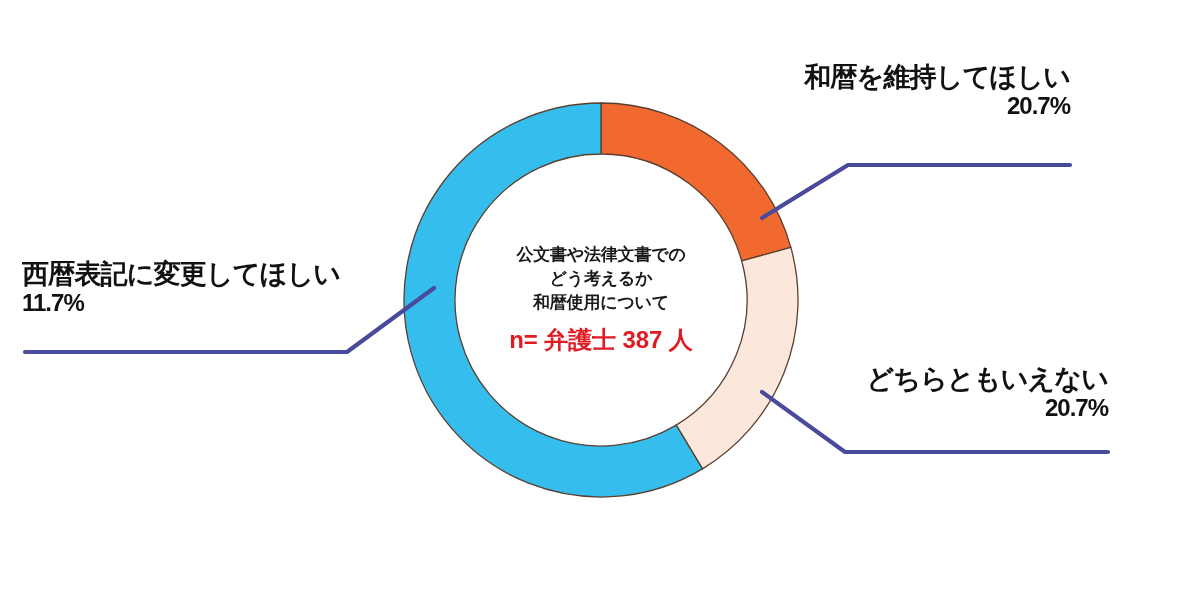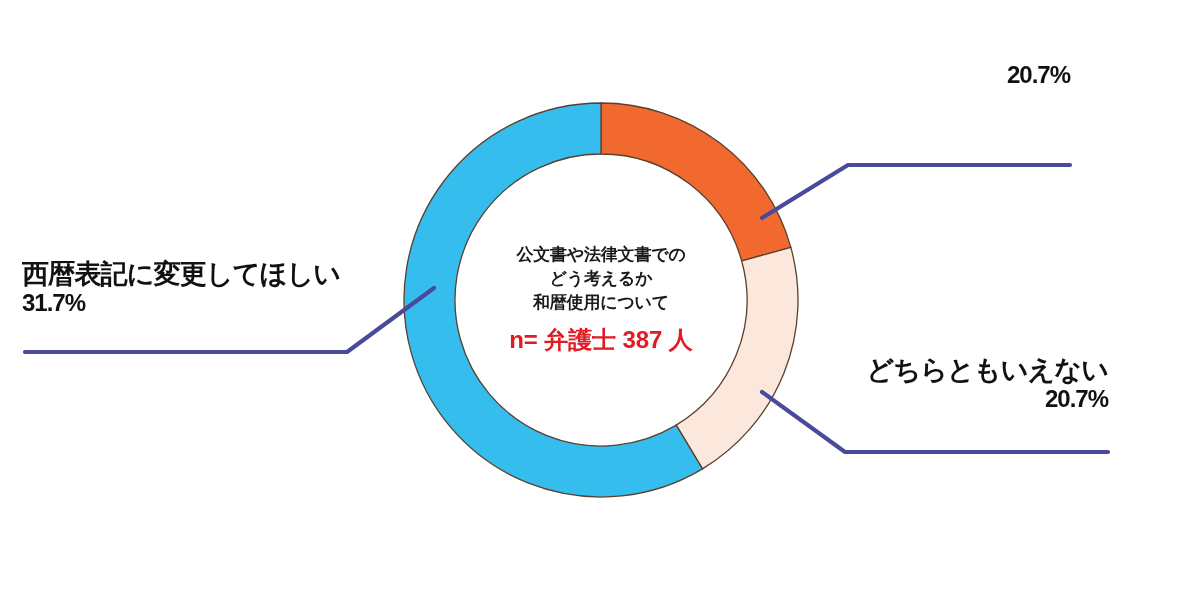--- a/index.html
+++ b/index.html
@@ -82,21 +82,21 @@
     text-align: right;
   }
   #callout-change {
     left: 22px;
     top: 243px;
     text-align: left;
     margin-top: 16px;
   }
   #callout-neither {
     left: 1108px;
-    top: 355px;
+    top: 364px;
     transform: translateX(-100%);
     text-align: right;
   }
 </style>
 </head>
 <body>
 
 <div id="chart-root">
 
   <svg class="donut-svg" viewBox="0 0 1200 600">
@@ -118,26 +118,27 @@
   </svg>
 
   <div class="center-text">
     <div class="center-line">公文書や法律文書での</div>
     <div class="center-line">どう考えるか</div>
     <div class="center-line">和暦使用について</div>
     <div class="center-n">n= 弁護士 387 人</div>
   </div>
 
   <div class="callout" id="callout-maintain">
+    <div class="cl-title">和暦を維持してほしい</div>
     <div class="cl-value">20.7%</div>
   </div>
 
   <div class="callout" id="callout-change">
     <div class="cl-title">西暦表記に変更してほしい</div>
-    <div class="cl-value">31.7%</div>
+    <div class="cl-value">11.7%</div>
   </div>
 
   <div class="callout" id="callout-neither">
     <div class="cl-title">どちらともいえない</div>
     <div class="cl-value">20.7%</div>
   </div>
 
 </div>
 
 </body></html>

